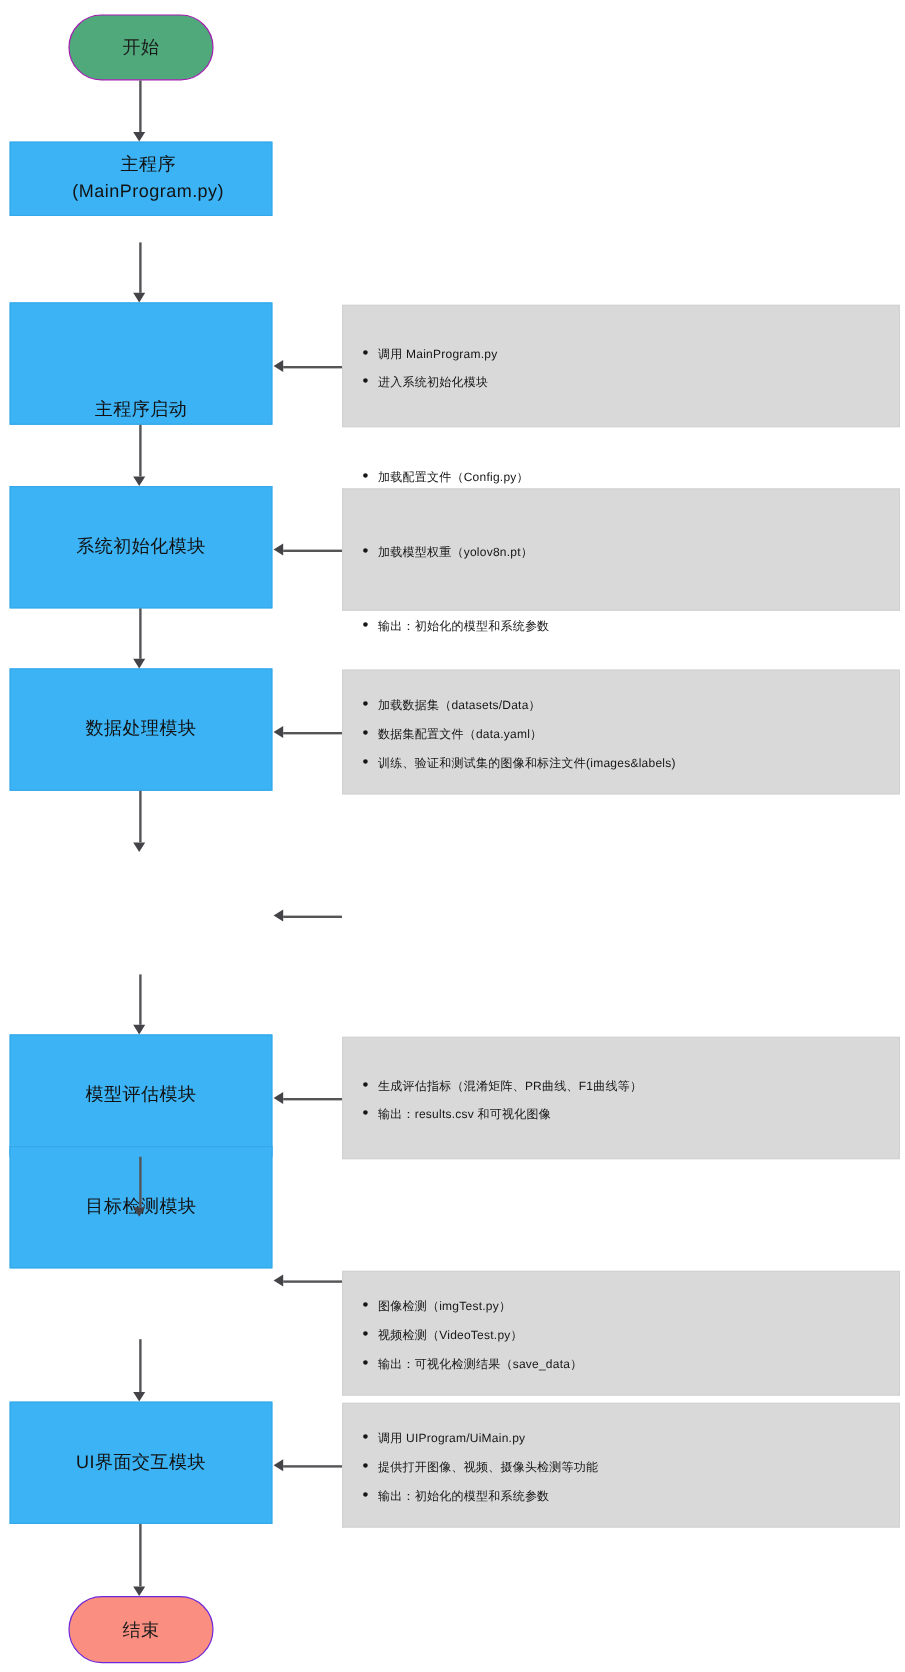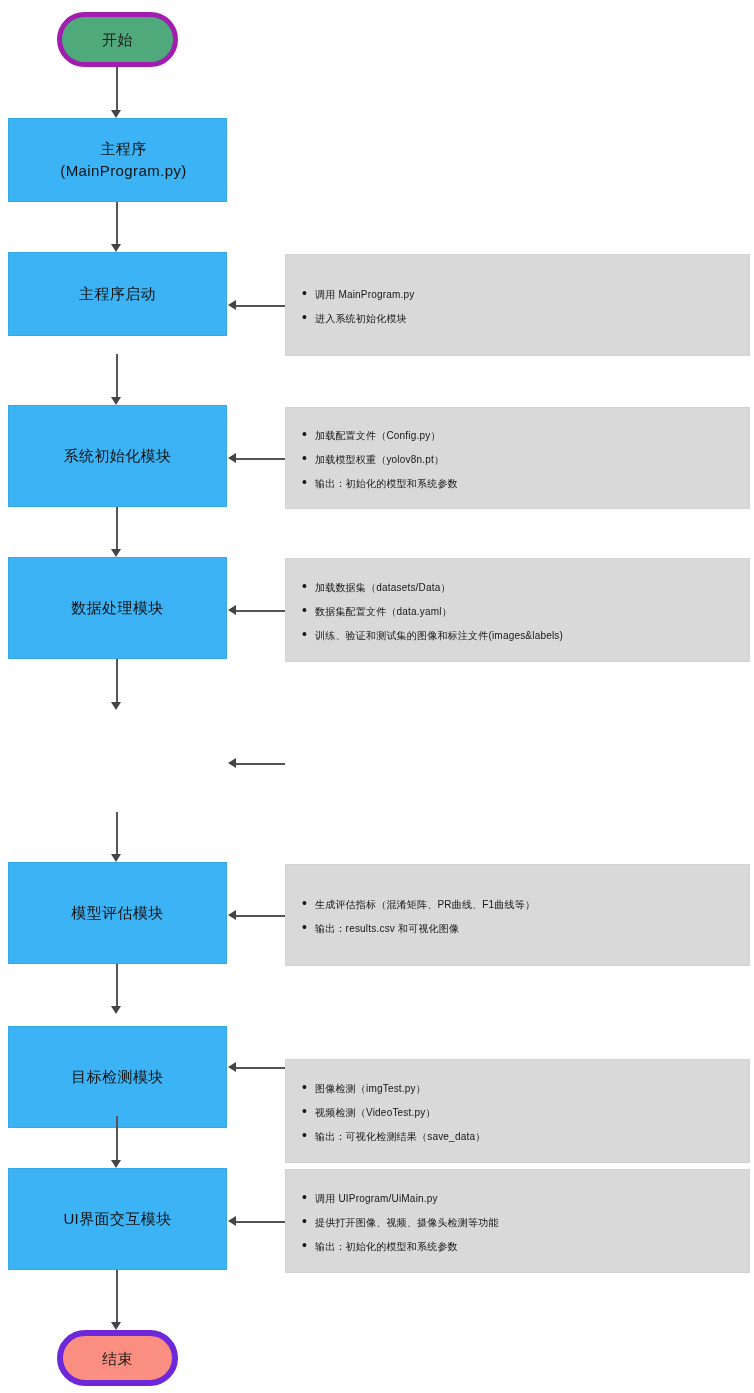--- a/index.html
+++ b/index.html
@@ -31,28 +31,28 @@
     color: #1b1b1b;
     font-size: 15px;
     line-height: 1;
     letter-spacing: 0.5px;
     box-sizing: border-box;
   }
   .pill-start {
     top: 12px;
     height: 55px;
     background: #4FA97B;
-    border: 5px solid #a21caf;
+    border: 1px solid #a21caf;
     text-align: right;
   }
   .pill-end {
     top: 1330px;
     height: 56px;
     background: #FA8E80;
-    border: 6px solid #6d28d9;
+    border: 1px solid #6d28d9;
   }
 
   
   .proc {
     position: absolute;
     left: 8px;
     width: 219px;
     background: #3BB3F5;
     border: 1px solid #35a9e8;
     box-sizing: border-box;
@@ -127,58 +127,58 @@
 </style>
 </head>
 <body>
 
 <div id="canvas">
 
   <div class="pill pill-start">
     <span>开始</span>
   </div>
 
-  <div class="proc" id="proc-0" style="top: 118px; height: 84px; padding-left: 12px;">
+  <div class="proc" id="proc-0" style="top: 118px; height: 62px; padding-left: 12px;">
     <span>
       <span class="l2">主程序</span>
       <span class="l2">(MainProgram.py)</span>
     </span>
   </div>
 
-  <div class="proc" id="proc-1" style="top: 252px; height: 84px;">
+  <div class="proc" id="proc-1" style="top: 252px; height: 102px; align-items: flex-end;">
     <span>主程序启动</span>
   </div>
 
   <div class="proc" id="proc-2" style="top: 405px; height: 102px;">
     <span>系统初始化模块</span>
   </div>
 
   <div class="proc" id="proc-3" style="top: 557px; height: 102px;">
     <span>数据处理模块</span>
   </div>
 
 
   <div class="proc" id="proc-5" style="top: 862px; height: 102px;">
     <span>模型评估模块</span>
   </div>
 
-  <div class="proc" id="proc-6" style="top: 1026px; height: 102px;">
+  <div class="proc" id="proc-6" style="top: 955px; height: 102px;">
     <span>目标检测模块</span>
   </div>
 
   <div class="proc" id="proc-7" style="top: 1168px; height: 102px;">
     <span>UI界面交互模块</span>
   </div>
 
   <div class="note" id="note-1" style="top: 254px; height: 102px;">
     <span class="bullet">调用 MainProgram.py</span>
     <span class="bullet">进入系统初始化模块</span>
   </div>
 
-  <div class="note" id="note-2" style="top: 407px; height: 102px;">
+  <div class="note" id="note-2" style="top: 407px; height: 102px; gap: 38px;">
     <span class="bullet">加载配置文件（Config.py）</span>
     <span class="bullet">加载模型权重（yolov8n.pt）</span>
     <span class="bullet">输出：初始化的模型和系统参数</span>
   </div>
 
   <div class="note" id="note-3" style="top: 558px; height: 104px;">
     <span class="bullet">加载数据集（datasets/Data）</span>
     <span class="bullet">数据集配置文件（data.yaml）</span>
     <span class="bullet">训练、验证和测试集的图像和标注文件(images&amp;labels)</span>
   </div>

